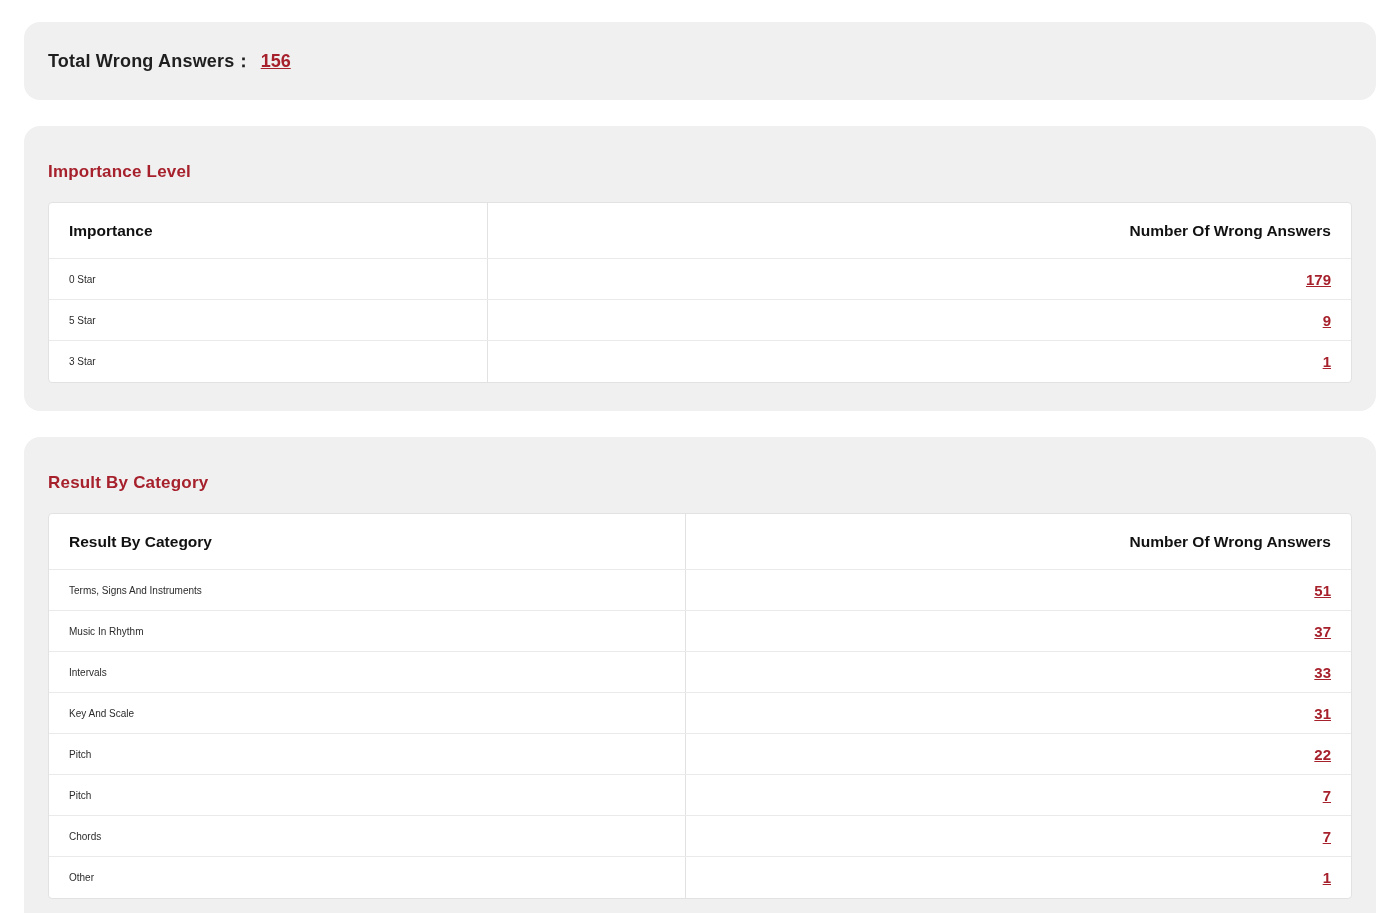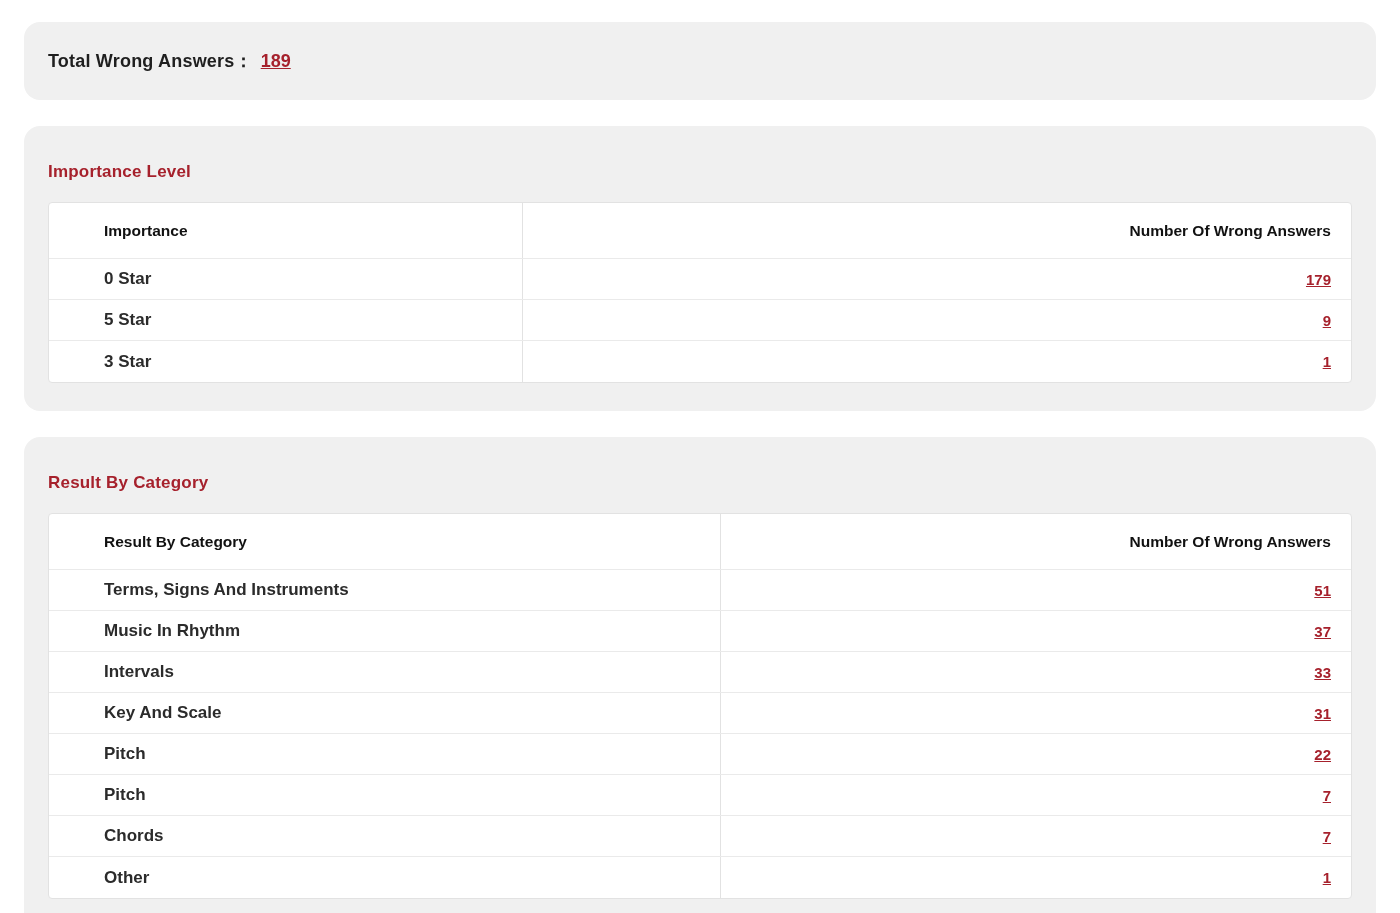--- a/index.html
+++ b/index.html
@@ -70,56 +70,54 @@
   .t-row:last-child{border-bottom:none;}
   .t-row.header-row{min-height:56px;}
   .cell{
     display:flex;
     align-items:center;
     padding:0 20px;
   }
   .c1{
     flex:0 0 33.7%;
     border-right:1px solid var(--table-border);
-    margin-left:35px;
   }
   .table-categories .c1{
     flex:0 0 48.9%;
   }
   .c2{
     flex:1;
     justify-content:flex-end;
     text-align:center;
   }
   .header-row .cell{
     font-size:15.5px;
     font-weight:bold;
     color:#111111;
   }
   .row-label{
-    font-size:17px;
+    font-size:10px;
     color:var(--text-cell);
-    font-weight:bold;
   }
   .num-link{
     font-size:15px;
     font-weight:bold;
     color:var(--red);
     text-decoration:underline;
     cursor:pointer;
   }
 </style>
 </head>
 <body>
 
 <div class="container">
 
   <div class="panel summary-panel">
     <span class="summary-label">Total Wrong Answers：</span>
-    <a class="summary-value">189</a>
+    <a class="summary-value">156</a>
   </div>
 
   <div class="panel section-panel">
     <h2 class="section-title">Importance Level</h2>
     <div class="data-table table-importance">
       <div class="t-row header-row">
         <div class="cell c1">Importance</div>
         <div class="cell c2">Number Of Wrong Answers</div>
       </div>
       <div class="t-row">

